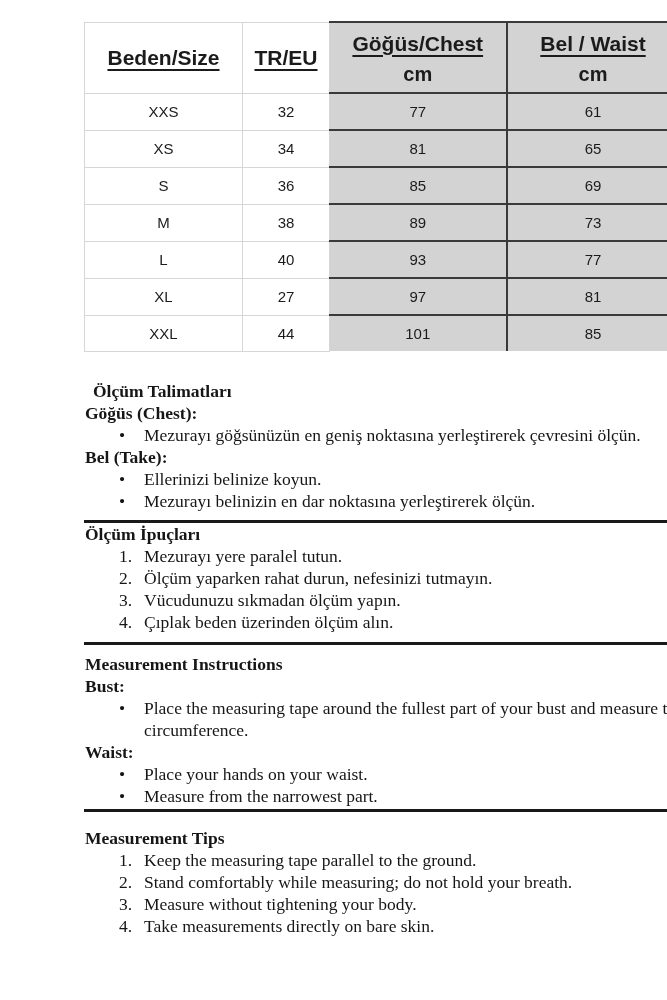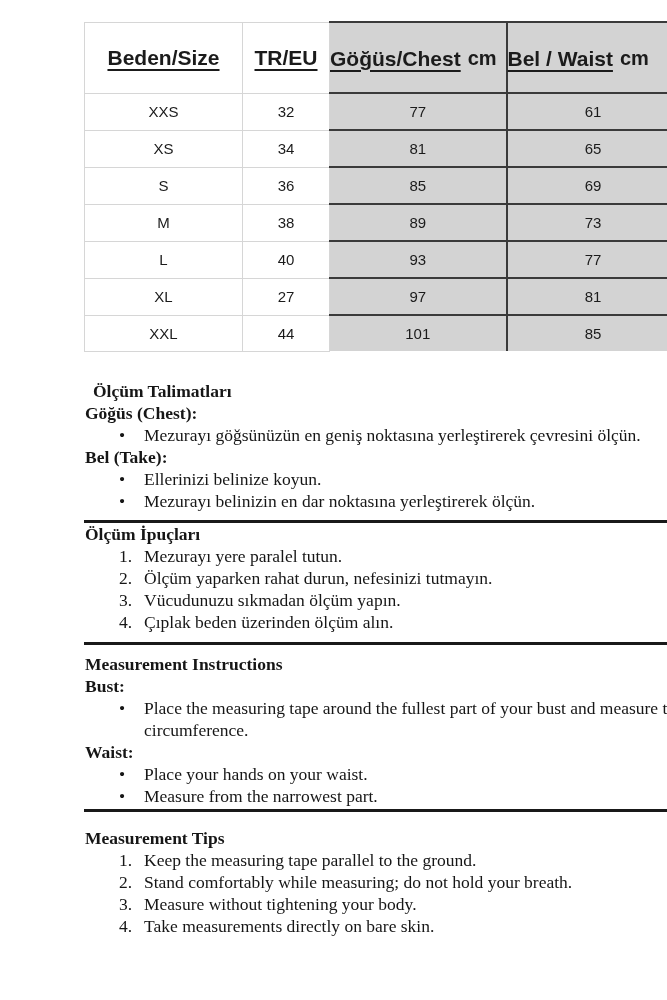--- a/index.html
+++ b/index.html
@@ -54,21 +54,21 @@
   .g.waist { border-left: 2px solid #3a3a3a; border-right: 0; text-align: center; }
   table.size-chart tbody tr:last-child td.g { border-bottom: 0; }
 
   .u {
     text-decoration: underline;
     text-decoration-thickness: 2px;
     text-underline-offset: 4px;
   }
   .hdr-stack {
     display: flex;
-    flex-direction: row;
+    flex-direction: column;
     align-items: center;
     gap: 7px;
     padding-top: 2px;
   }
   .hdr-unit { font-size: 20px; }
 
   
   .sec {
     margin-left: 41px;
     margin-right: 19px;

